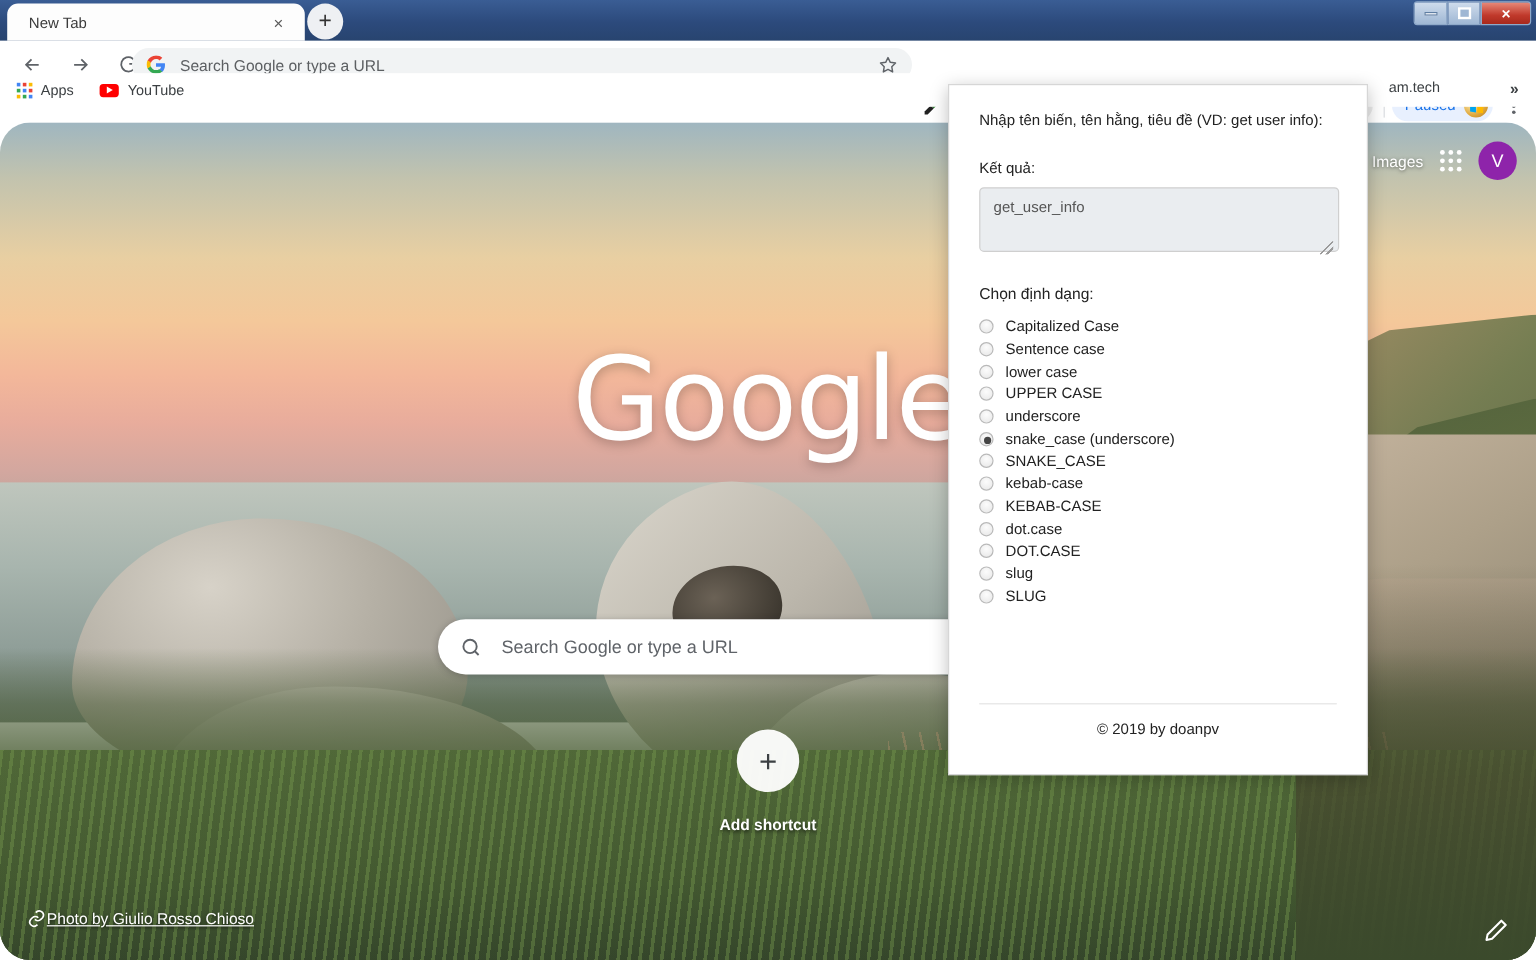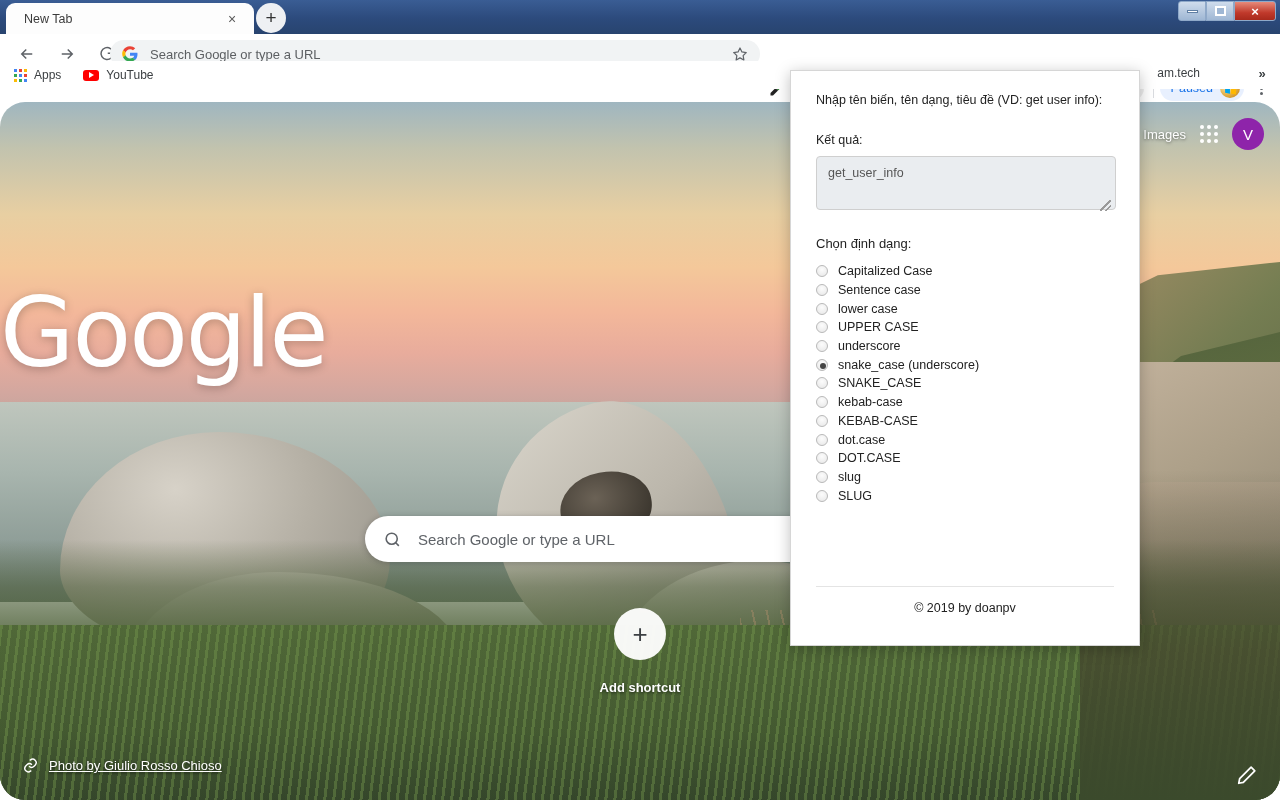--- a/index.html
+++ b/index.html
@@ -224,42 +224,42 @@
   .dotgrid { display: grid; grid-template-columns: repeat(3,4px); gap: 3px; cursor:pointer; }
   .dotgrid i { width: 4px; height: 4px; border-radius: 50%; background: #fff; display: block; }
   .ntp-avatar {
     width: 32px; height: 32px; border-radius: 50%; background: #8e24aa;
     color: #fff; font-size: 15px; display: flex; align-items: center; justify-content: center;
     cursor: pointer;
   }
 
   .glogo {
     position: absolute; left: 0; top: 175px; width: 100%;
-    font-size: 96px; color: #fff; font-weight: 400;
+    text-align: center; font-size: 96px; color: #fff; font-weight: 400;
     letter-spacing: -2px; text-shadow: 0 2px 10px rgba(0,0,0,.25);
     font-family: "DejaVu Sans", sans-serif;
   }
   .fakebox {
     position: absolute; left: 365px; top: 414px; width: 550px; height: 46px;
     background: #fff; border-radius: 23px; display: flex; align-items: center;
     box-shadow: 0 1px 6px rgba(32,33,36,.28); cursor: text;
   }
   .fakebox-text { margin-left: 16px; font-size: 15px; color: #5f6368; }
   .addsc {
     position: absolute; left: 614px; top: 506px; width: 52px; height: 52px;
     border-radius: 50%; background: rgba(255,255,255,.95);
     display: flex; align-items: center; justify-content: center;
     font-size: 26px; color: #3c4043; cursor: pointer;
   }
   .addsc-label {
     position: absolute; left: 560px; top: 578px; width: 160px; text-align: center;
     font-size: 13px; color: #fff; font-weight: bold; text-shadow: 0 1px 3px rgba(0,0,0,.6);
   }
   .attrib {
-    position: absolute; left: 22px; bottom: 26px; display: flex; align-items: center; gap: 10px;
+    position: absolute; left: 22px; bottom: 26px; display: flex; align-items: center; gap: 0;
     cursor: pointer;
   }
   .attrib-text {
     font-size: 13px; color: #fff; text-decoration: underline;
     text-shadow: 0 1px 3px rgba(0,0,0,.7);
   }
   .edit-pencil {
     position: absolute; right: 22px; bottom: 14px; width: 22px; height: 22px;
     color: #fff; cursor: pointer;
   }
@@ -491,21 +491,21 @@
   </div>
 
   <div class="edit-pencil">
     <svg width="22" height="22" viewBox="0 0 24 24" fill="none" stroke="#fff" stroke-width="1.9">
         <path d="M16.5 3.5l4 4L8 20l-5 1 1-5z" stroke-linejoin="round"></path>
       </svg>
   </div>
 </div>
 
 <div class="popup">
-  <div class="p-label">Nhập tên biến, tên dạng, tiêu đề (VD: get user info):</div>
+  <div class="p-label">Nhập tên biến, tên hằng, tiêu đề (VD: get user info):</div>
 
   <div class="p-gap"></div>
   <div class="p-label2">Kết quả:</div>
   <div class="ta-wrap">
     <textarea class="p-ta readonly" readonly="" style="">get_user_info</textarea>
     <span class="grip"></span>
   </div>
 
   <div class="p-section">Chọn định dạng:</div>
   <div class="radios">

